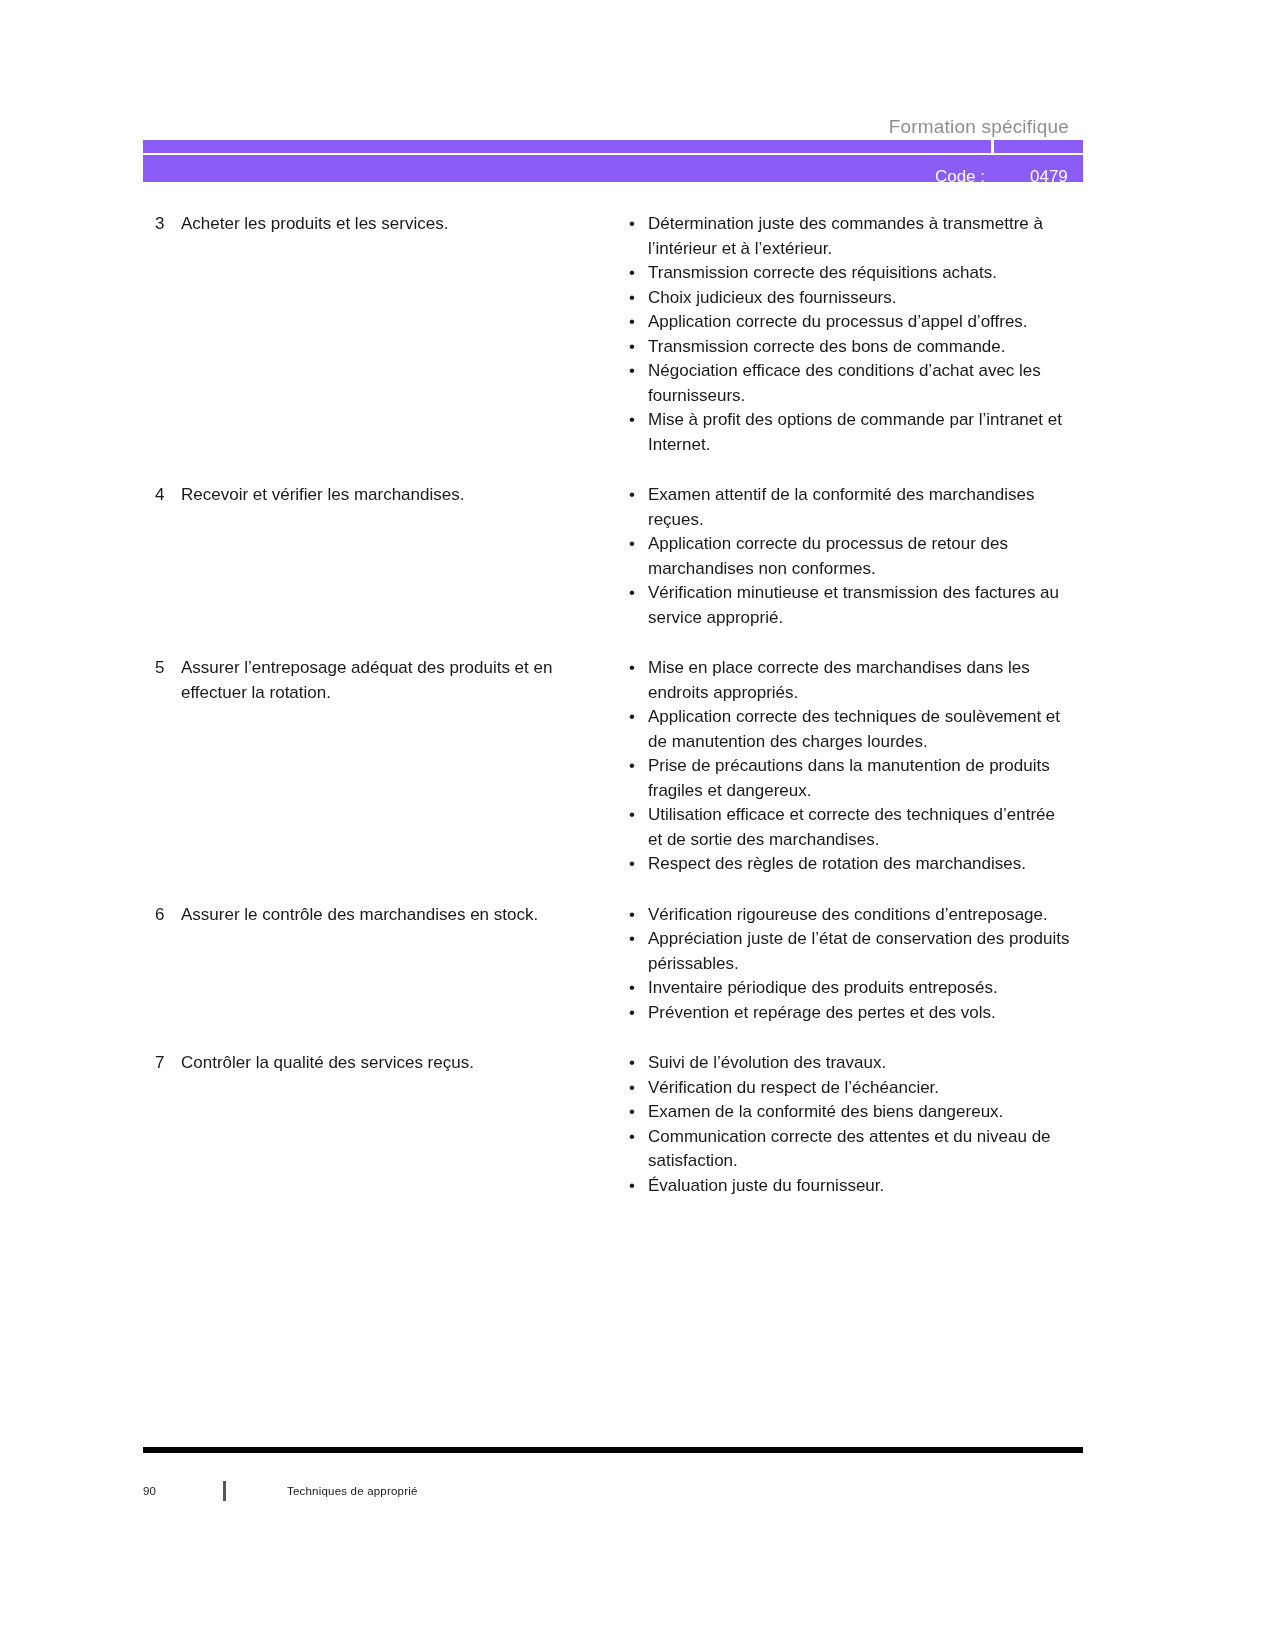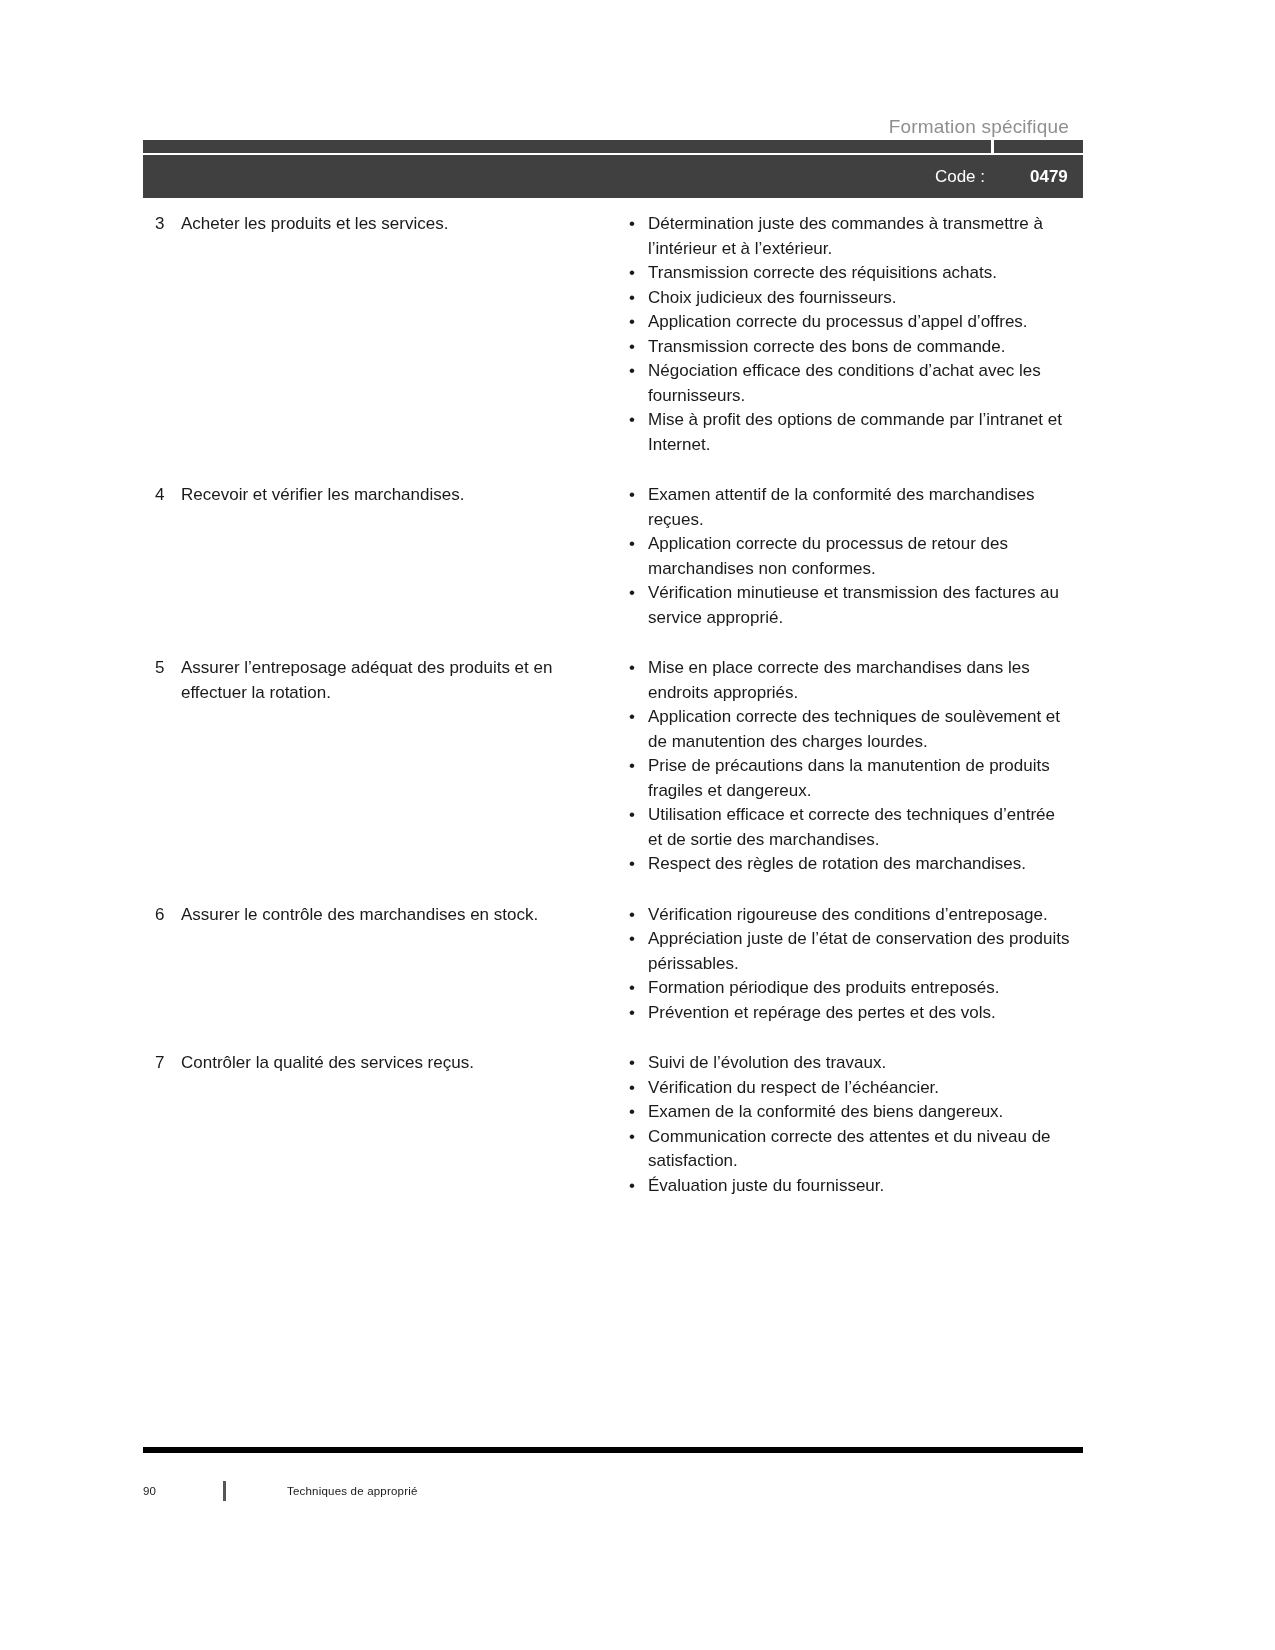--- a/index.html
+++ b/index.html
@@ -29,22 +29,22 @@
       letter-spacing: 0.2px;
       margin-top: 48px;
     }
 
     
     .code-bar {
       position: absolute;
       left: 143px;
       top: 140px;
       width: 940px;
-      height: 58px;
-      background: #404040;
+      height: 42px;
+      background: #8b5cf6;
     }
     .code-bar .bar-rule {
       position: absolute;
       top: 13px;
       left: 0;
       width: 100%;
       height: 2px;
       background: #ffffff;
     }
     .code-bar .bar-notch {
@@ -61,21 +61,20 @@
       right: 98px;
       color: #ffffff;
       font-size: 17px;
     }
     .code-bar .code-value {
       position: absolute;
       top: 27px;
       left: 887px;
       color: #ffffff;
       font-size: 17px;
-      font-weight: bold;
     }
 
     
     .content {
       position: absolute;
       left: 143px;
       top: 212px;
       width: 940px;
       padding-left: 12px;
       box-sizing: border-box;
@@ -214,21 +213,21 @@
       </div>
       <div class="row">
         <div class="left">
           <span class="num">6</span>
           <span class="title">Assurer le contrôle des marchandises en stock.</span>
         </div>
         <div class="right">
           <ul>
             <li>Vérification rigoureuse des conditions d’entreposage.</li>
             <li>Appréciation juste de l’état de conservation des produits périssables.</li>
-            <li>Formation périodique des produits entreposés.</li>
+            <li>Inventaire périodique des produits entreposés.</li>
             <li>Prévention et repérage des pertes et des vols.</li>
           </ul>
         </div>
       </div>
       <div class="row">
         <div class="left">
           <span class="num">7</span>
           <span class="title">Contrôler la qualité des services reçus.</span>
         </div>
         <div class="right">

